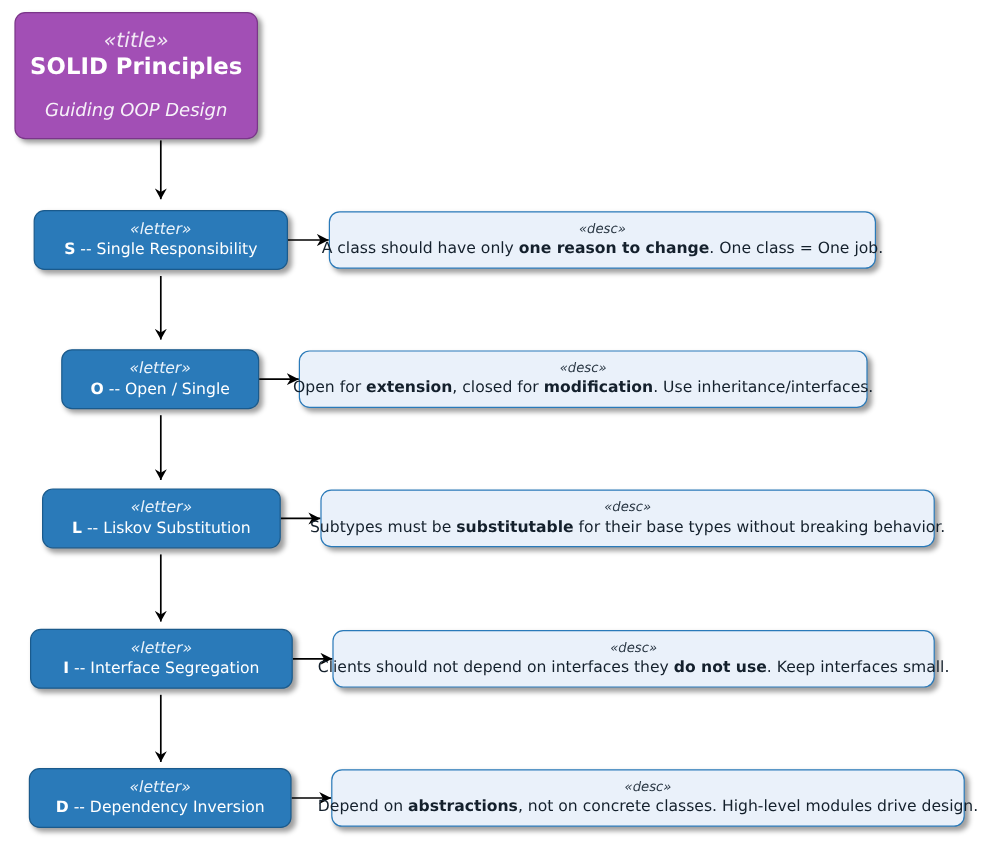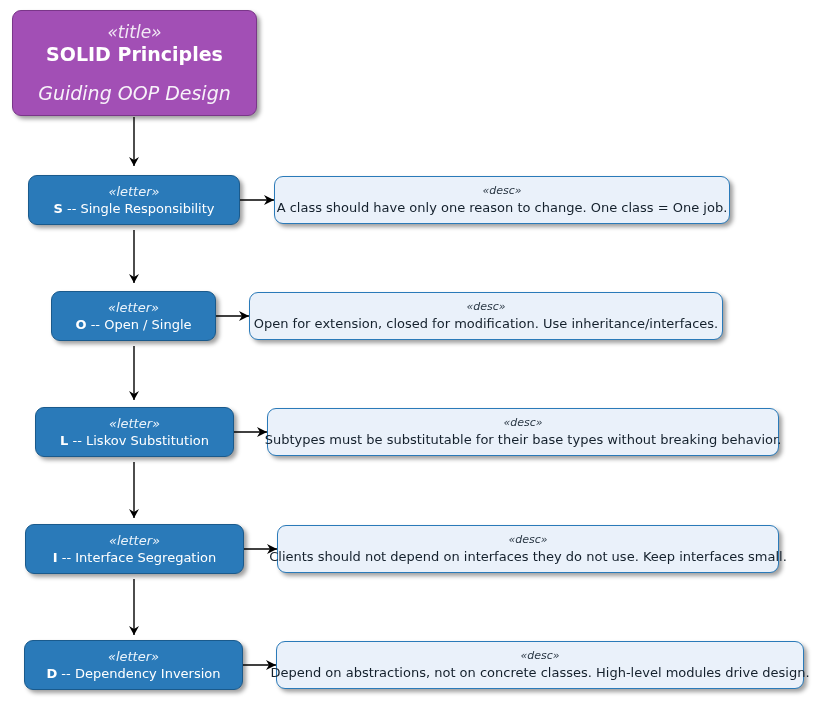--- a/index.html
+++ b/index.html
@@ -64,21 +64,21 @@
     margin-bottom: 1px;
   }
   .title-node .main {
     font-weight: bold;
     font-size: 19px;
     color: #ffffff;
     margin-bottom: 16px;
   }
   .title-node .sub {
     font-style: italic;
-    font-size: 19px;
+    font-size: 15px;
     color: #f7f2f9;
   }
 
   
   .letter-node {
     background: #2a7ab9;
     border-color: #1a5a8c;
     color: #ffffff;
   }
   .letter-node .stereo {
@@ -107,21 +107,21 @@
     font-size: 11px;
     color: #2a3744;
     margin-bottom: 2px;
   }
   .desc-node .main {
     font-size: 13px;
     color: #14202c;
     white-space: nowrap;
   }
   .desc-node .main b {
-    font-weight: normal;
+    font-weight: bold;
   }
 
   .rt { white-space: pre; }
 </style>
 </head>
 <body>
 
 <div id="canvas">
 
   <svg id="connectors" width="821" height="703" viewBox="0 0 821 703">
@@ -144,21 +144,21 @@
 
     <g>
       <line x1="240" y1="200" x2="274" y2="200" stroke="#000000" stroke-width="1.4" marker-end="url(#arrowright)"></line>
       <line x1="216" y1="316" x2="249" y2="316" stroke="#000000" stroke-width="1.4" marker-end="url(#arrowright)"></line>
       <line x1="234" y1="432" x2="267" y2="432" stroke="#000000" stroke-width="1.4" marker-end="url(#arrowright)"></line>
       <line x1="244" y1="549" x2="277" y2="549" stroke="#000000" stroke-width="1.4" marker-end="url(#arrowright)"></line>
       <line x1="243" y1="665" x2="276" y2="665" stroke="#000000" stroke-width="1.4" marker-end="url(#arrowright)"></line>
     </g>
   </svg>
 
-  <div class="node title-node" style="left:12px; top:10px; width:245px; height:106px;">
+  <div class="node title-node" style="left:12px; top:10px; width:203px; height:106px;">
     <div class="stereo">«title»</div>
     <div class="main">SOLID Principles</div>
     <div class="sub">Guiding OOP Design</div>
   </div>
 
   <div class="node letter-node" style="left:28px; top:175px; width:212px; height:50px;">
     <div class="stereo">«letter»</div>
     <div class="main">
       <b>S</b><span class="rt"> -- </span><span>Single Responsibility</span>
     </div>

